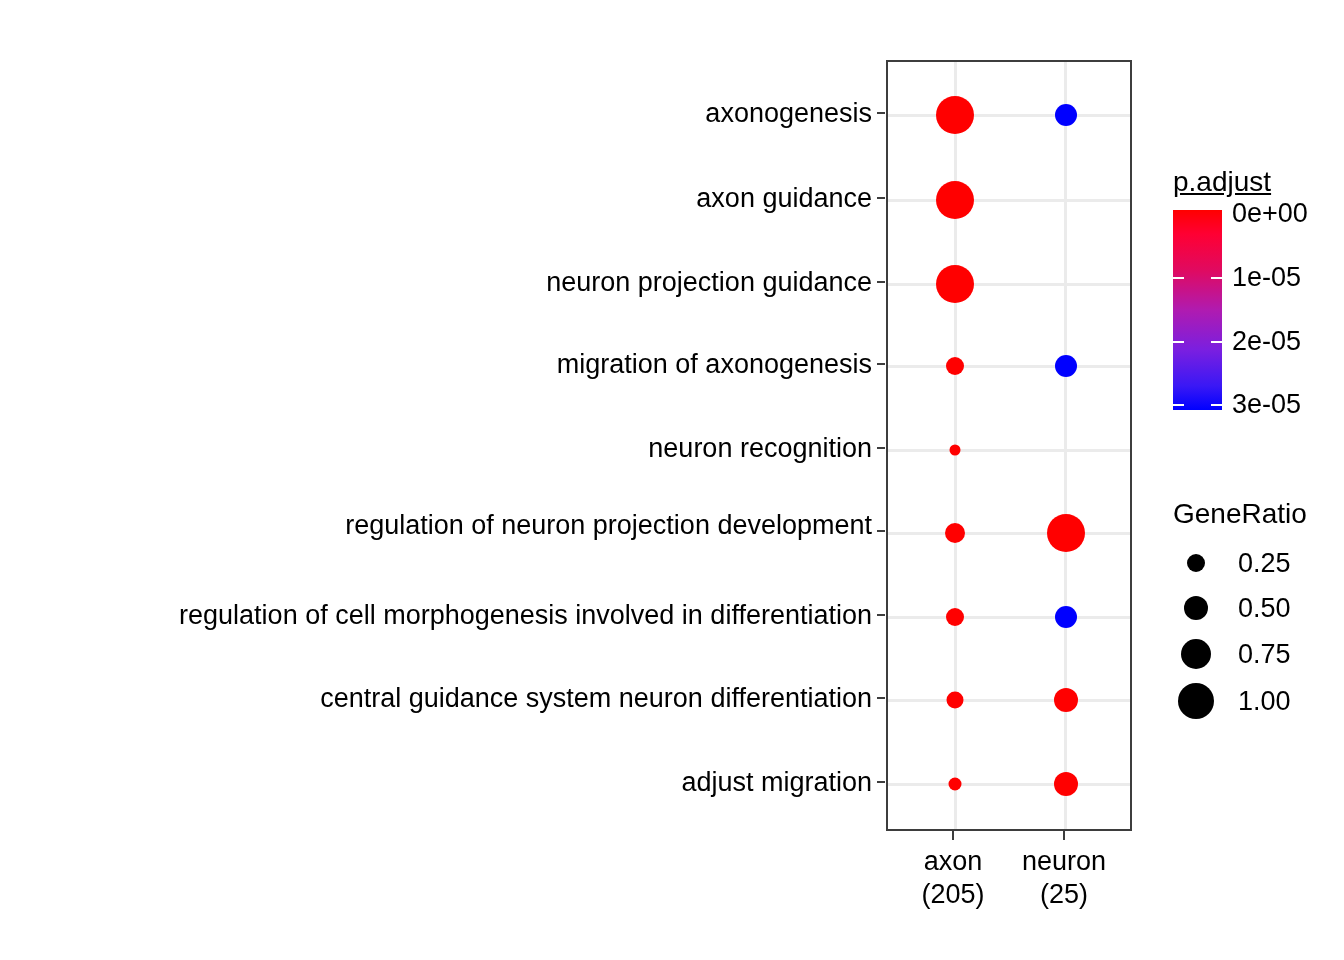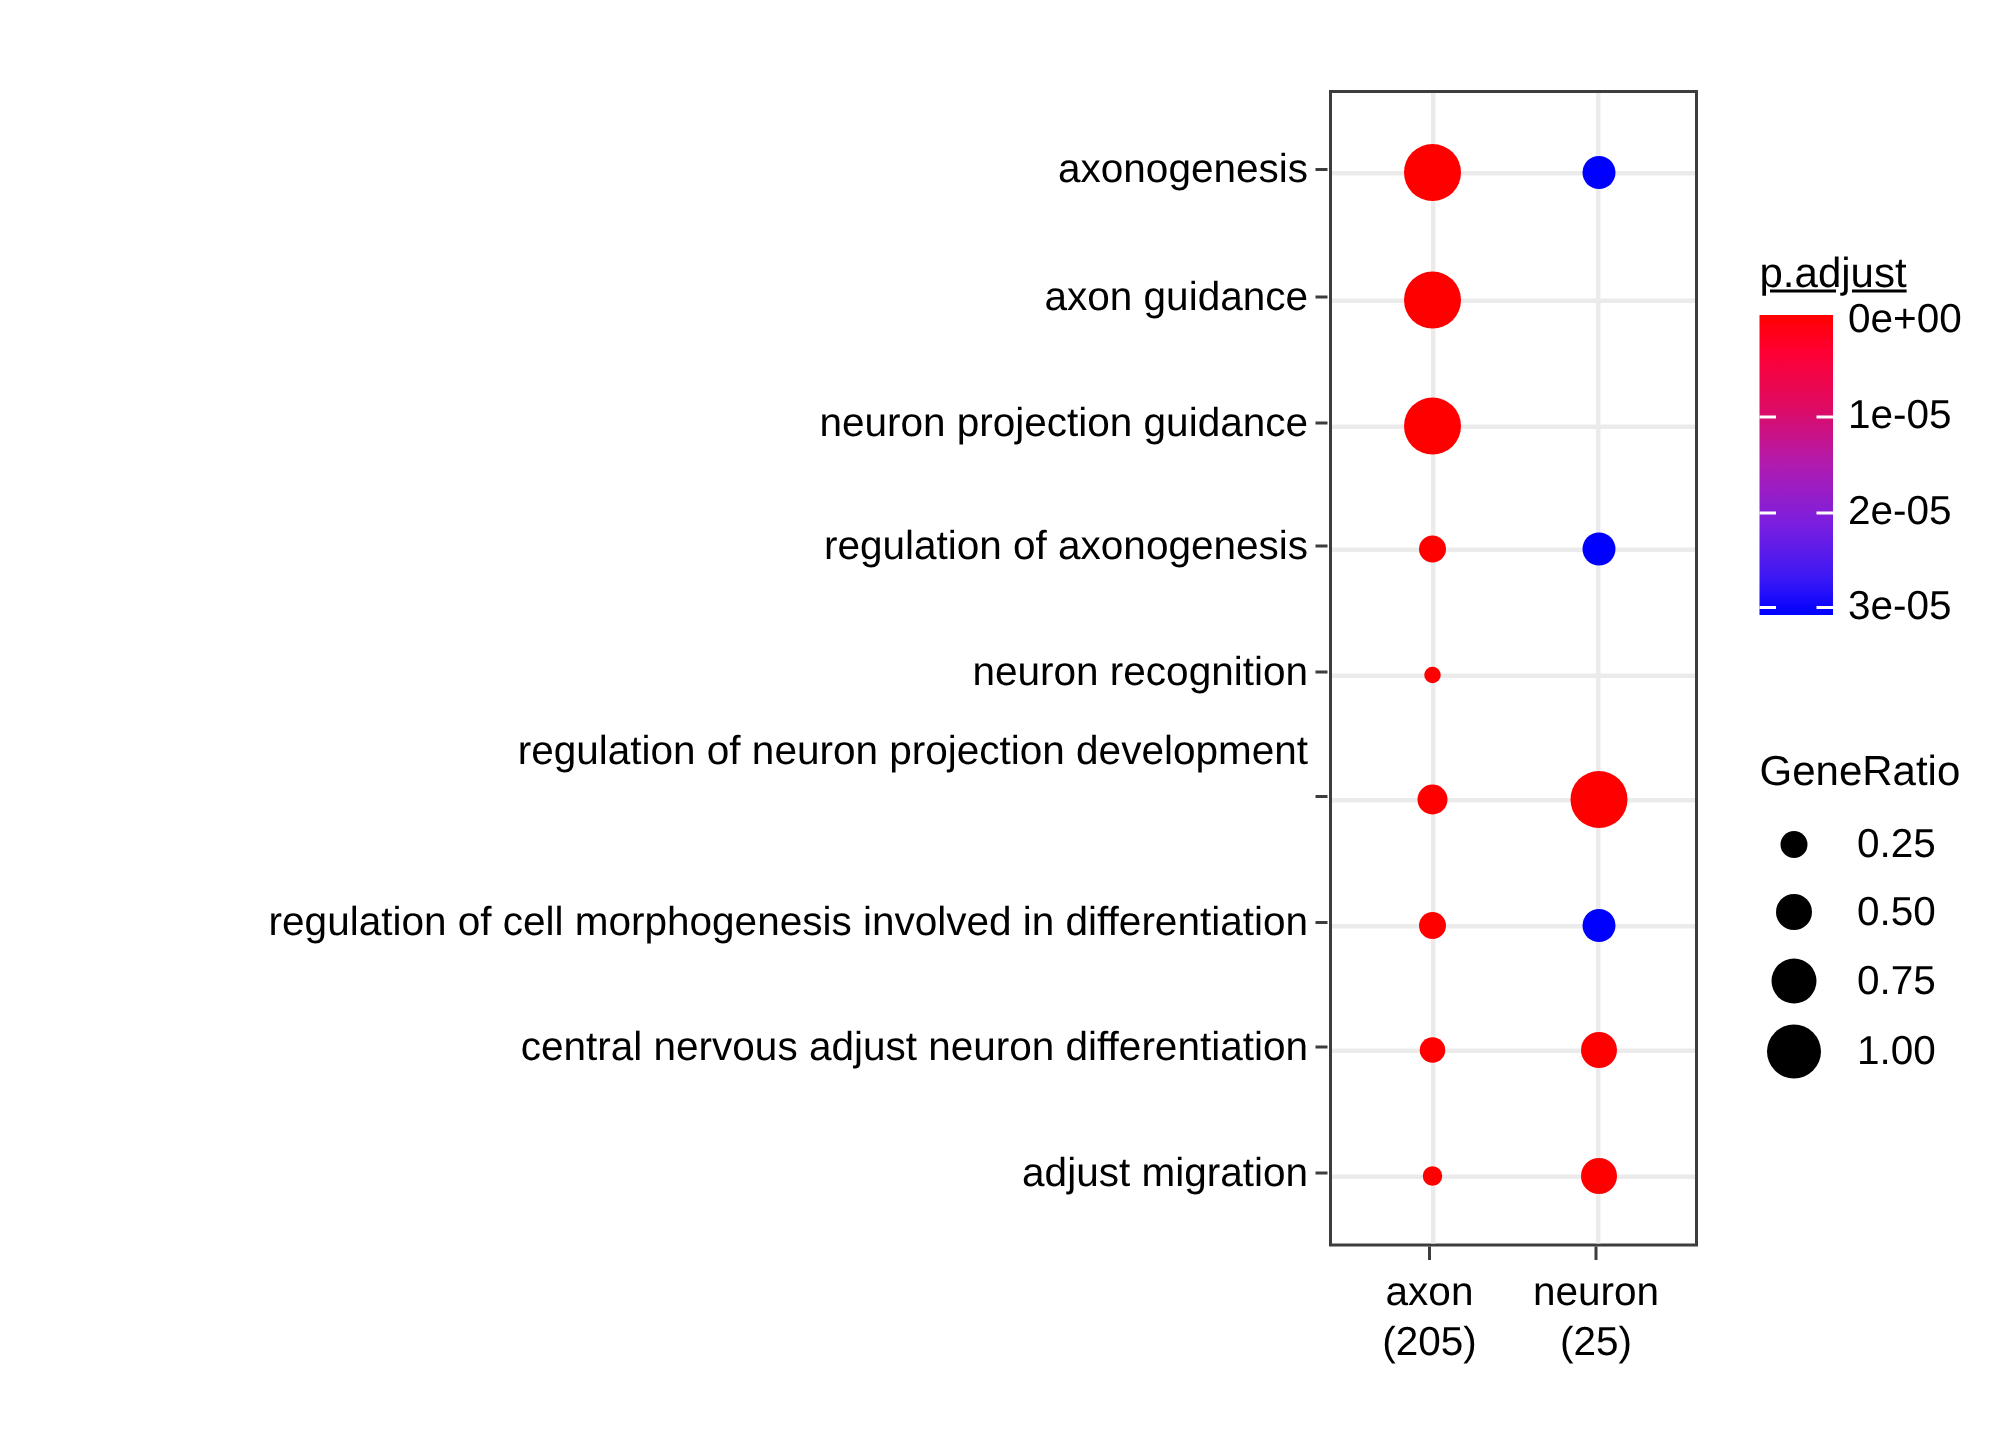--- a/index.html
+++ b/index.html
@@ -163,29 +163,29 @@
       </div>
   </div>
 
   <div id="yaxis">
       <div class="ylabel" style="right: auto; top: 113px; left: 0px; width: 872px;">axonogenesis</div>
       <div class="ytick" style="left: 877px; top: 113px;"></div>
       <div class="ylabel" style="right: auto; top: 198px; left: 0px; width: 872px;">axon guidance</div>
       <div class="ytick" style="left: 877px; top: 198px;"></div>
       <div class="ylabel" style="right: auto; top: 282px; left: 0px; width: 872px;">neuron projection guidance</div>
       <div class="ytick" style="left: 877px; top: 282px;"></div>
-      <div class="ylabel" style="right: auto; top: 364px; left: 0px; width: 872px;">regulation of axonogenesis</div>
+      <div class="ylabel" style="right: auto; top: 364px; left: 0px; width: 872px;">migration of axonogenesis</div>
       <div class="ytick" style="left: 877px; top: 364px;"></div>
       <div class="ylabel" style="right: auto; top: 448px; left: 0px; width: 872px;">neuron recognition</div>
       <div class="ytick" style="left: 877px; top: 448px;"></div>
-      <div class="ylabel" style="right: auto; top: 501px; left: 0px; width: 872px;">regulation of neuron projection development</div>
+      <div class="ylabel" style="right: auto; top: 525px; left: 0px; width: 872px;">regulation of neuron projection development</div>
       <div class="ytick" style="left: 877px; top: 531px;"></div>
       <div class="ylabel" style="right: auto; top: 615px; left: 0px; width: 872px;">regulation of cell morphogenesis involved in differentiation</div>
       <div class="ytick" style="left: 877px; top: 615px;"></div>
-      <div class="ylabel" style="right: auto; top: 698px; left: 0px; width: 872px;">central nervous adjust neuron differentiation</div>
+      <div class="ylabel" style="right: auto; top: 698px; left: 0px; width: 872px;">central guidance system neuron differentiation</div>
       <div class="ytick" style="left: 877px; top: 698px;"></div>
       <div class="ylabel" style="right: auto; top: 782px; left: 0px; width: 872px;">adjust migration</div>
       <div class="ytick" style="left: 877px; top: 782px;"></div>
     </div>
 
   <div id="xaxis">
       <div class="xtick" style="left: 953px; top: 831px;"></div>
       <div class="xlabel" style="left: 953px; top: 845px;">
         <div>axon</div>
         <div>(205)</div>

